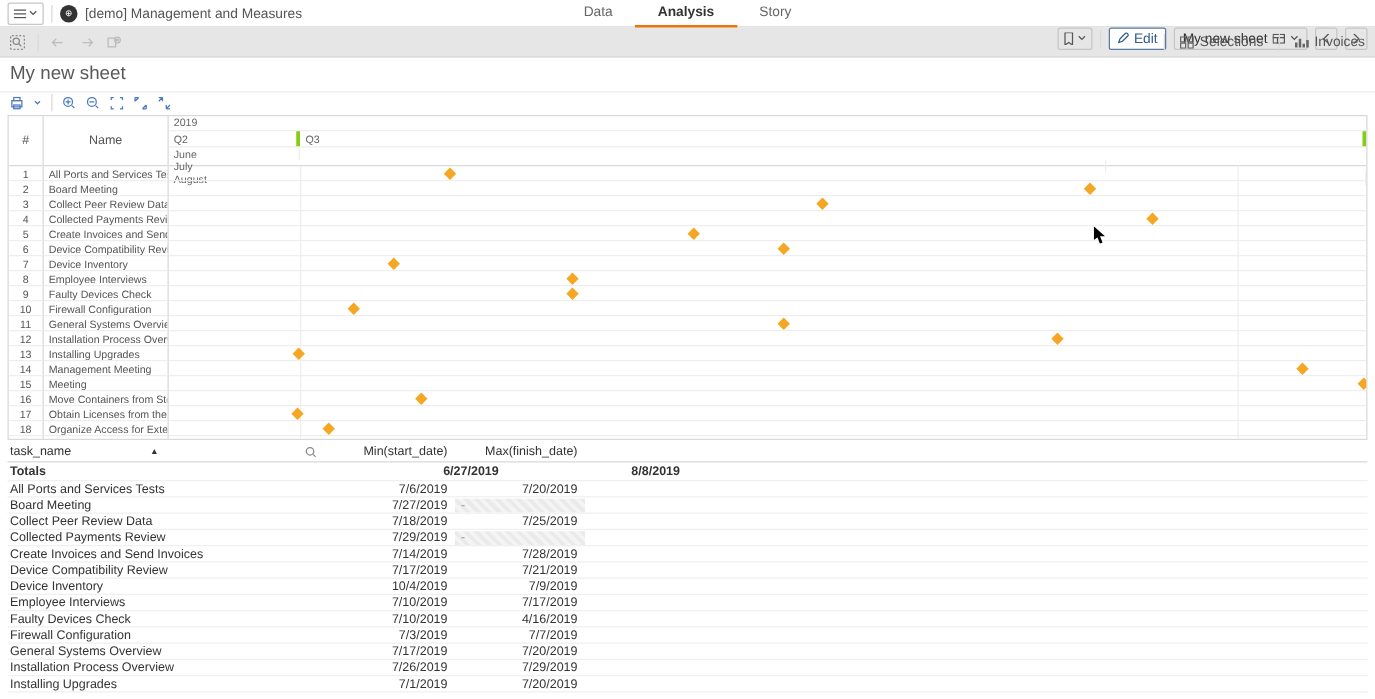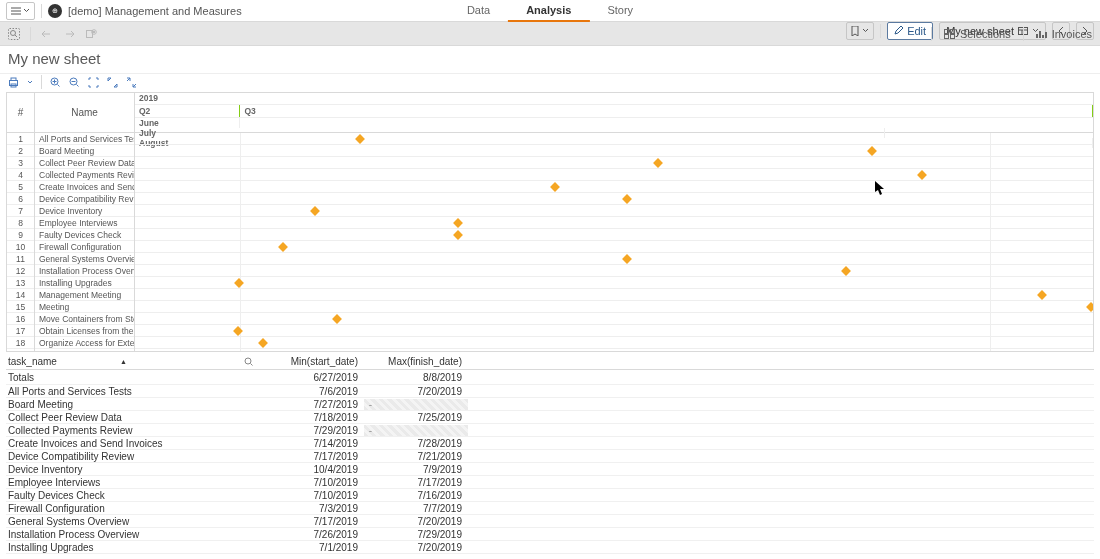--- a/index.html
+++ b/index.html
@@ -37,43 +37,43 @@
   
   .gantt-wrap { height: 260px; border: 1px solid #d9d9d9; margin: 0 6px 2px 6px; display: flex; position: relative; }
   .gantt-cols { display: flex; flex-direction: column; width: 28px; border-right: 1px solid #d9d9d9; }
   .gantt-names { display: flex; flex-direction: column; width: 100px; border-right: 1px solid #d9d9d9; }
   .gantt-hdr { height: 40px; border-bottom: 1px solid #d9d9d9; display: flex; align-items: center; justify-content: center; font-size: 10px; color: #555; }
   .gantt-rows { flex: 1; overflow: hidden; }
   .gantt-row { height: 12px; border-bottom: 1px solid #eee; font-size: 8.5px; color: #555; display: flex; align-items: center; padding: 0 4px; overflow: hidden; white-space: nowrap; }
   .gantt-row.num { justify-content: center; }
 
   .gantt-chart { flex: 1; position: relative; display: flex; flex-direction: column; overflow: hidden; }
-  .timeline-hdr { height: 40px; border-bottom: 1px solid #d9d9d9; display: flex; flex-direction: column; font-weight: bold; }
+  .timeline-hdr { height: 40px; border-bottom: 1px solid #d9d9d9; display: flex; flex-direction: column; }
   .tl-yr { height: 12px; border-bottom: 1px solid #eee; font-size: 8.5px; color: #666; padding-left: 4px; display: flex; align-items: center; }
   .tl-q { height: 14px; border-bottom: 1px solid #eee; display: flex; }
-  .tl-q div { border-right: 1px solid #84cc16; font-size: 8.5px; color: #666; padding-left: 4px; display: flex; align-items: center; }
+  .tl-q div { border-right: 3px solid #84cc16; font-size: 8.5px; color: #666; padding-left: 4px; display: flex; align-items: center; }
   .tl-m { height: 14px; display: flex; flex-direction: column; }
   .tl-m div { border-right: 1px solid #eee; font-size: 8.5px; color: #666; padding-left: 4px; display: flex; align-items: center; }
   .chart-rows { flex: 1; position: relative; }
   .chart-row { height: 12px; border-bottom: 1px solid #eee; position: relative; }
   .grid-v { position: absolute; top: 0; bottom: 0; width: 1px; background: #eee; }
   .diamond { position: absolute; width: 7px; height: 7px; background: #f5a623; transform: translate(-50%, -50%) rotate(45deg); top: 50%; }
 
   .cursor-arrow { position: absolute; pointer-events: none; z-index: 50; }
 
   
   .tbl-wrap { margin: 0 6px; font-size: 10px; color: #333; }
   .tbl-hdr { display: flex; height: 16px; align-items: center; border-bottom: 1px solid #d9d9d9; }
   .tbl-col1 { width: 254px; display: flex; align-items: center; position: relative; padding-left: 2px; }
   .tbl-col2 { width: 104px; text-align: right; padding-right: 6px; }
   .tbl-col3 { width: 104px; text-align: right; padding-right: 6px; }
   .tbl-triangle { font-size: 7px; color: #333; position: absolute; left: 114px; }
   .tbl-search { position: absolute; left: 238px; color: #888; }
   .tbl-row { display: flex; height: 13px; align-items: center; border-bottom: 1px solid #f0f0f0; }
-  .tbl-row.tot { font-weight: 400; height: 15px; }
+  .tbl-row.tot { font-weight: 700; height: 15px; gap: 41px; }
   .null-cell { background: repeating-linear-gradient(45deg, #eaeaea, #eaeaea 3px, #f4f4f4 3px, #f4f4f4 6px); height: 11px; margin-top: 1px; }
 </style>
 </head>
 <body>
 
 <div class="topbar">
   <span class="icon-btn bordered">
     <svg width="10" height="8">
         <path d="M0 1h10M0 4h10M0 7h10" stroke="#555" stroke-width="1"></path>
       </svg>
@@ -407,21 +407,21 @@
         <div class="tbl-col3">7/9/2019</div>
       </div>
       <div class="tbl-row">
         <div class="tbl-col1">Employee Interviews</div>
         <div class="tbl-col2">7/10/2019</div>
         <div class="tbl-col3">7/17/2019</div>
       </div>
       <div class="tbl-row">
         <div class="tbl-col1">Faulty Devices Check</div>
         <div class="tbl-col2">7/10/2019</div>
-        <div class="tbl-col3">7/16/2019</div>
+        <div class="tbl-col3">4/16/2019</div>
       </div>
       <div class="tbl-row">
         <div class="tbl-col1">Firewall Configuration</div>
         <div class="tbl-col2">7/3/2019</div>
         <div class="tbl-col3">7/7/2019</div>
       </div>
       <div class="tbl-row">
         <div class="tbl-col1">General Systems Overview</div>
         <div class="tbl-col2">7/17/2019</div>
         <div class="tbl-col3">7/20/2019</div>

